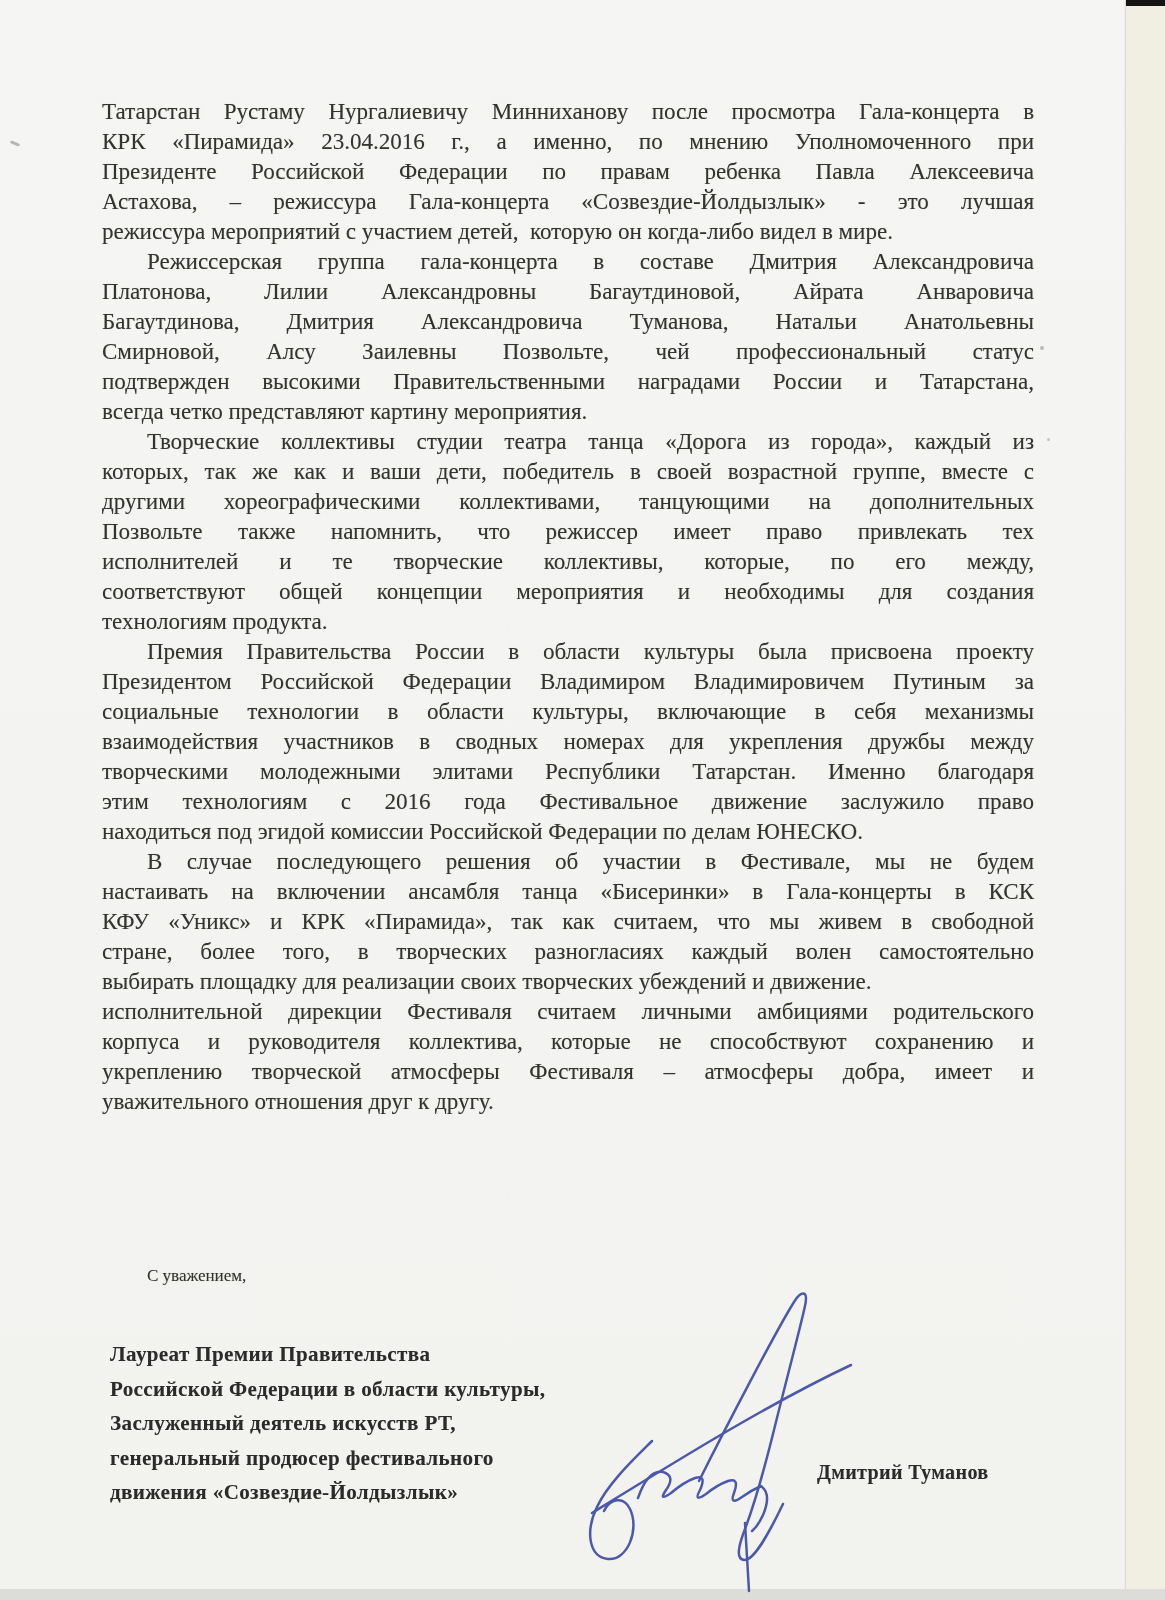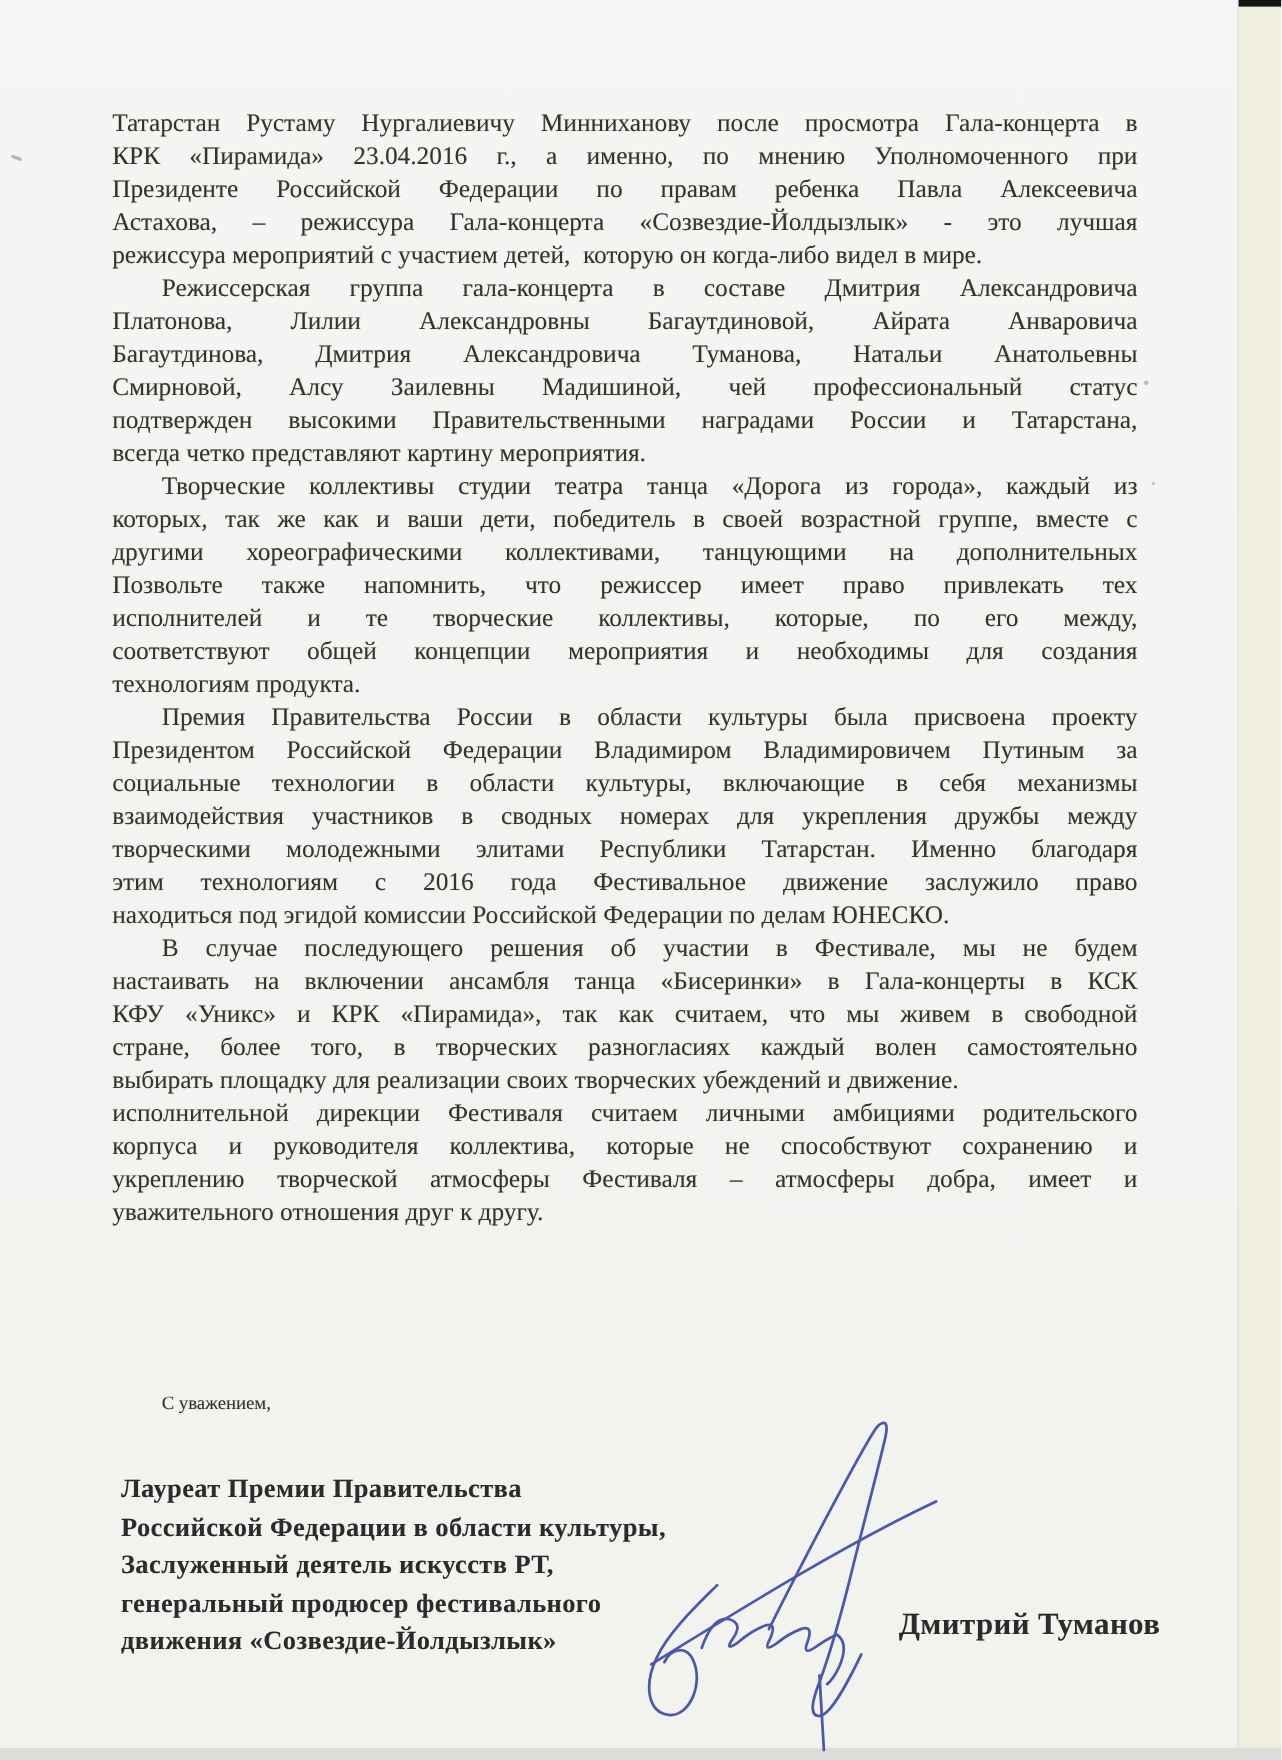--- a/index.html
+++ b/index.html
@@ -36,27 +36,27 @@
   .line { text-align: justify; text-align-last: justify; white-space: normal; }
   .line.lastline { text-align-last: left; }
   .line.indent { text-indent: 45px; }
   .closing {
     position: absolute; left: 147px; top: 1266px;
     font-size: 17px; color: #34342f;
     text-shadow: 0.3px 0.3px 0.7px rgba(70,70,65,0.35);
   }
   .signoff {
     position: absolute; left: 110px; top: 1337px;
-    font-size: 24px; font-weight: bold; line-height: 34.5px;
+    font-size: 21px; font-weight: bold; line-height: 34.5px;
     color: #2b2b2c; letter-spacing: 0.4px;
     text-shadow: 0.3px 0.3px 0.6px rgba(60,60,60,0.3);
   }
   .signer {
     position: absolute; left: 817px; top: 1461px;
-    font-size: 28px; font-weight: bold; color: #2b2b2c;
+    font-size: 20px; font-weight: bold; color: #2b2b2c;
     letter-spacing: 0.4px;
     text-shadow: 0.3px 0.3px 0.6px rgba(60,60,60,0.3);
   }
   .signature-svg { position: absolute; left: 548px; top: 1255px; }
   .speck { position: absolute; background: #9b9b96; }
   .speck-1 { left: 10px; top: 142px; width: 10px; height: 3px; border-radius: 2px; transform: rotate(22deg); opacity: 0.7; }
   .speck-2 { left: 1040px; top: 346px; width: 4px; height: 4px; border-radius: 50%; opacity: 0.65; }
   .speck-3 { left: 1047px; top: 438px; width: 3px; height: 3px; border-radius: 50%; opacity: 0.55; }
   .speck-4 { left: 283px; top: 115px; width: 3px; height: 3px; border-radius: 50%; opacity: 0.3; }
 </style>
@@ -75,21 +75,21 @@
 
   <div class="letter-body" id="letter-body">
       <div class="line">Татарстан Рустаму Нургалиевичу Минниханову после просмотра Гала-концерта в</div>
       <div class="line">КРК «Пирамида» 23.04.2016 г., а именно, по мнению Уполномоченного при</div>
       <div class="line">Президенте Российской Федерации по правам ребенка Павла Алексеевича</div>
       <div class="line">Астахова, – режиссура Гала-концерта «Созвездие-Йолдызлык» - это лучшая</div>
       <div class="line lastline">режиссура мероприятий с участием детей,&nbsp; которую он когда-либо видел в мире.</div>
       <div class="line indent">Режиссерская группа гала-концерта в составе Дмитрия Александровича</div>
       <div class="line">Платонова, Лилии Александровны Багаутдиновой, Айрата Анваровича</div>
       <div class="line">Багаутдинова, Дмитрия Александровича Туманова, Натальи Анатольевны</div>
-      <div class="line">Смирновой, Алсу Заилевны Мадишиной, чей профессиональный статус</div>
+      <div class="line">Смирновой, Алсу Заилевны Позвольте, чей профессиональный статус</div>
       <div class="line">подтвержден высокими Правительственными наградами России и Татарстана,</div>
       <div class="line lastline">всегда четко представляют картину мероприятия.</div>
       <div class="line indent">Творческие коллективы студии театра танца «Дорога из города», каждый из</div>
       <div class="line">которых, так же как и ваши дети, победитель в своей возрастной группе, вместе с</div>
       <div class="line">другими хореографическими коллективами, танцующими на дополнительных</div>
       <div class="line">Позвольте также напомнить, что режиссер имеет право привлекать тех</div>
       <div class="line">исполнителей и те творческие коллективы, которые, по его между,</div>
       <div class="line">соответствуют общей концепции мероприятия и необходимы для создания</div>
       <div class="line lastline">технологиям продукта.</div>
       <div class="line indent">Премия Правительства России в области культуры была присвоена проекту</div>

